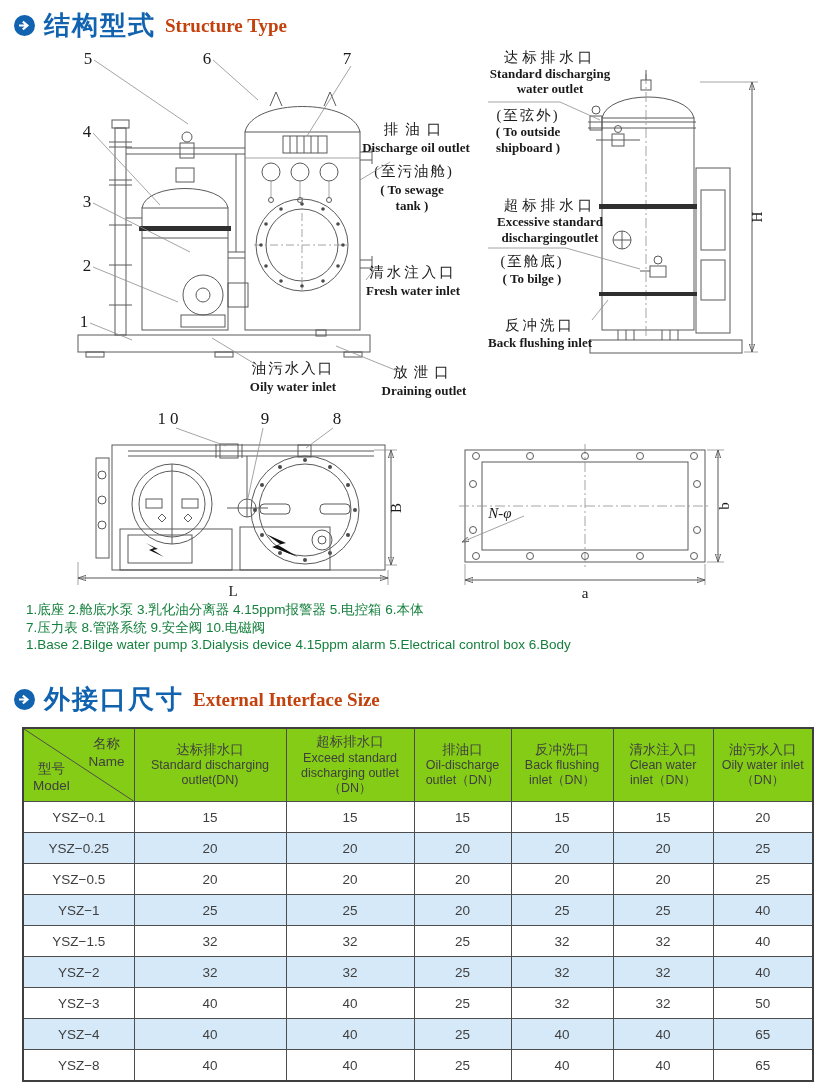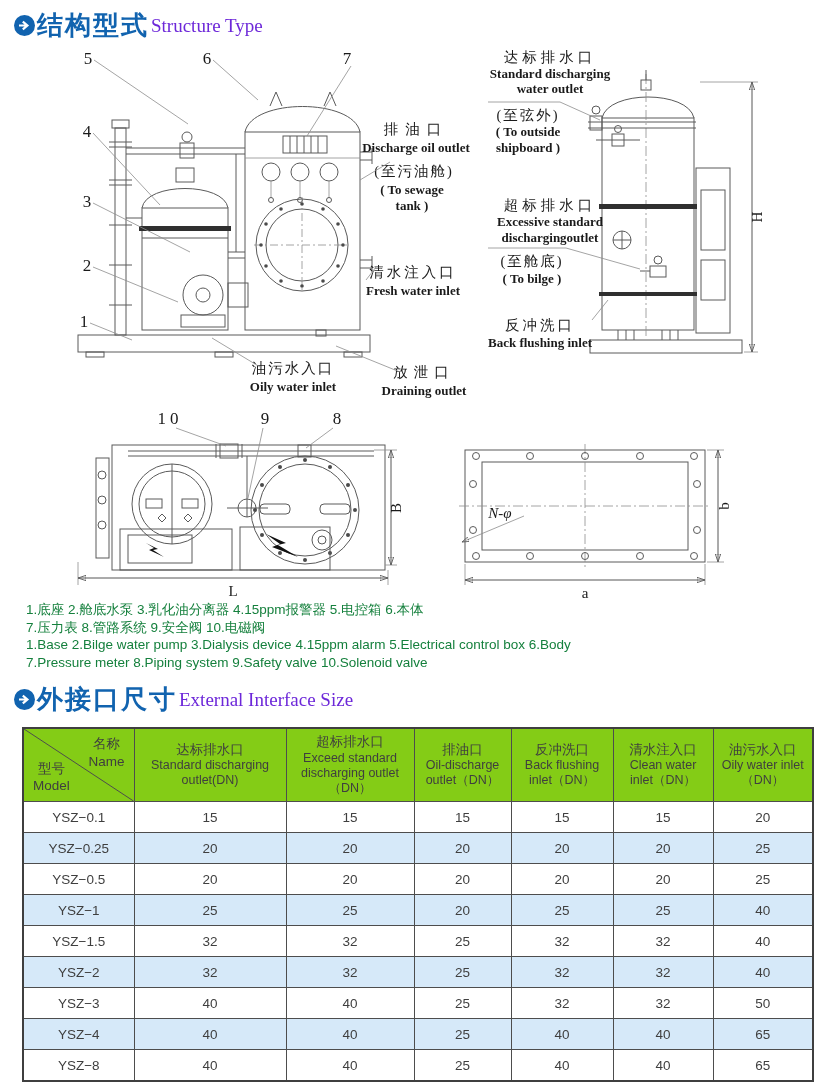--- a/index.html
+++ b/index.html
@@ -1,21 +1,21 @@
 <!DOCTYPE html>
 <html><head>
 <meta charset="utf-8">
 <style>
   html,body{margin:0;padding:0;background:#fff;}
   .page{position:relative;width:830px;height:1087px;background:#ffffff;overflow:hidden;
         font-family:"Liberation Sans",sans-serif;color:#333;}
-  .sec-head{position:absolute;left:14px;display:flex;align-items:center;gap:2px;}
+  .sec-head{position:absolute;left:14px;display:flex;align-items:center;gap:9px;}
   .sec-head .t-zh{font-size:26px;font-weight:bold;color:#1163af;letter-spacing:2px;
         font-family:"Liberation Sans",sans-serif;}
-  .sec-head .t-en{font-size:19px;font-weight:normal;color:#6d28d9;font-family:"Liberation Serif",serif;}
+  .sec-head .t-en{font-size:19px;font-weight:bold;color:#c2410c;font-family:"Liberation Serif",serif;}
   #head1{top:8px;} #head2{top:682px;}
 
   svg.drawing{position:absolute;left:0;top:40px;}
   .drawing line,.drawing path,.drawing rect,.drawing circle,.drawing polyline,.drawing polygon
     {stroke:#5a5a5a;fill:none;stroke-width:1;}
   .drawing .thin{stroke:#8d8d8d;stroke-width:0.8;}
   .drawing .dl{stroke:#444;stroke-width:0.9;}
   .drawing .dark{fill:#2f2f2f;stroke:none;}
   .drawing .dot{fill:#4a4a4a;stroke:none;}
   .drawing .boltfill{fill:#111;stroke:none;}
@@ -348,21 +348,20 @@
       <line class="thin" x1="707" y1="522" x2="724" y2="522"></line>
       <line class="dl" x1="718" y1="410" x2="718" y2="522" marker-start="url(#arw)" marker-end="url(#arw)"></line>
       <text class="dim" transform="rotate(-90 729 466)" x="729" y="466" text-anchor="middle">b</text>
     </g>
   </svg>
 
   <div class="parts">
     <div>1.底座  2.舱底水泵  3.乳化油分离器  4.15ppm报警器  5.电控箱  6.本体</div>
     <div>7.压力表   8.管路系统    9.安全阀    10.电磁阀</div>
     <div>1.Base  2.Bilge water pump  3.Dialysis device  4.15ppm alarm  5.Electrical control box  6.Body</div>
-    <div>7.Pressure meter  8.Piping system  9.Safety valve  10.Solenoid valve</div>
   </div>
 
   <div class="sec-head" id="head2">
     <svg width="21" height="21">
       <circle cx="10.5" cy="10.5" r="10.5" fill="#1163af" stroke="none"></circle>
       <path d="M5,10.5 h7 M8.8,6.6 l4.6,3.9 L8.8,14.4" stroke="#fff" stroke-width="2.2" fill="none"></path>
     </svg>
     <span class="t-zh">外接口尺寸</span>
     <span class="t-en">External Interface Size</span>
   </div>

